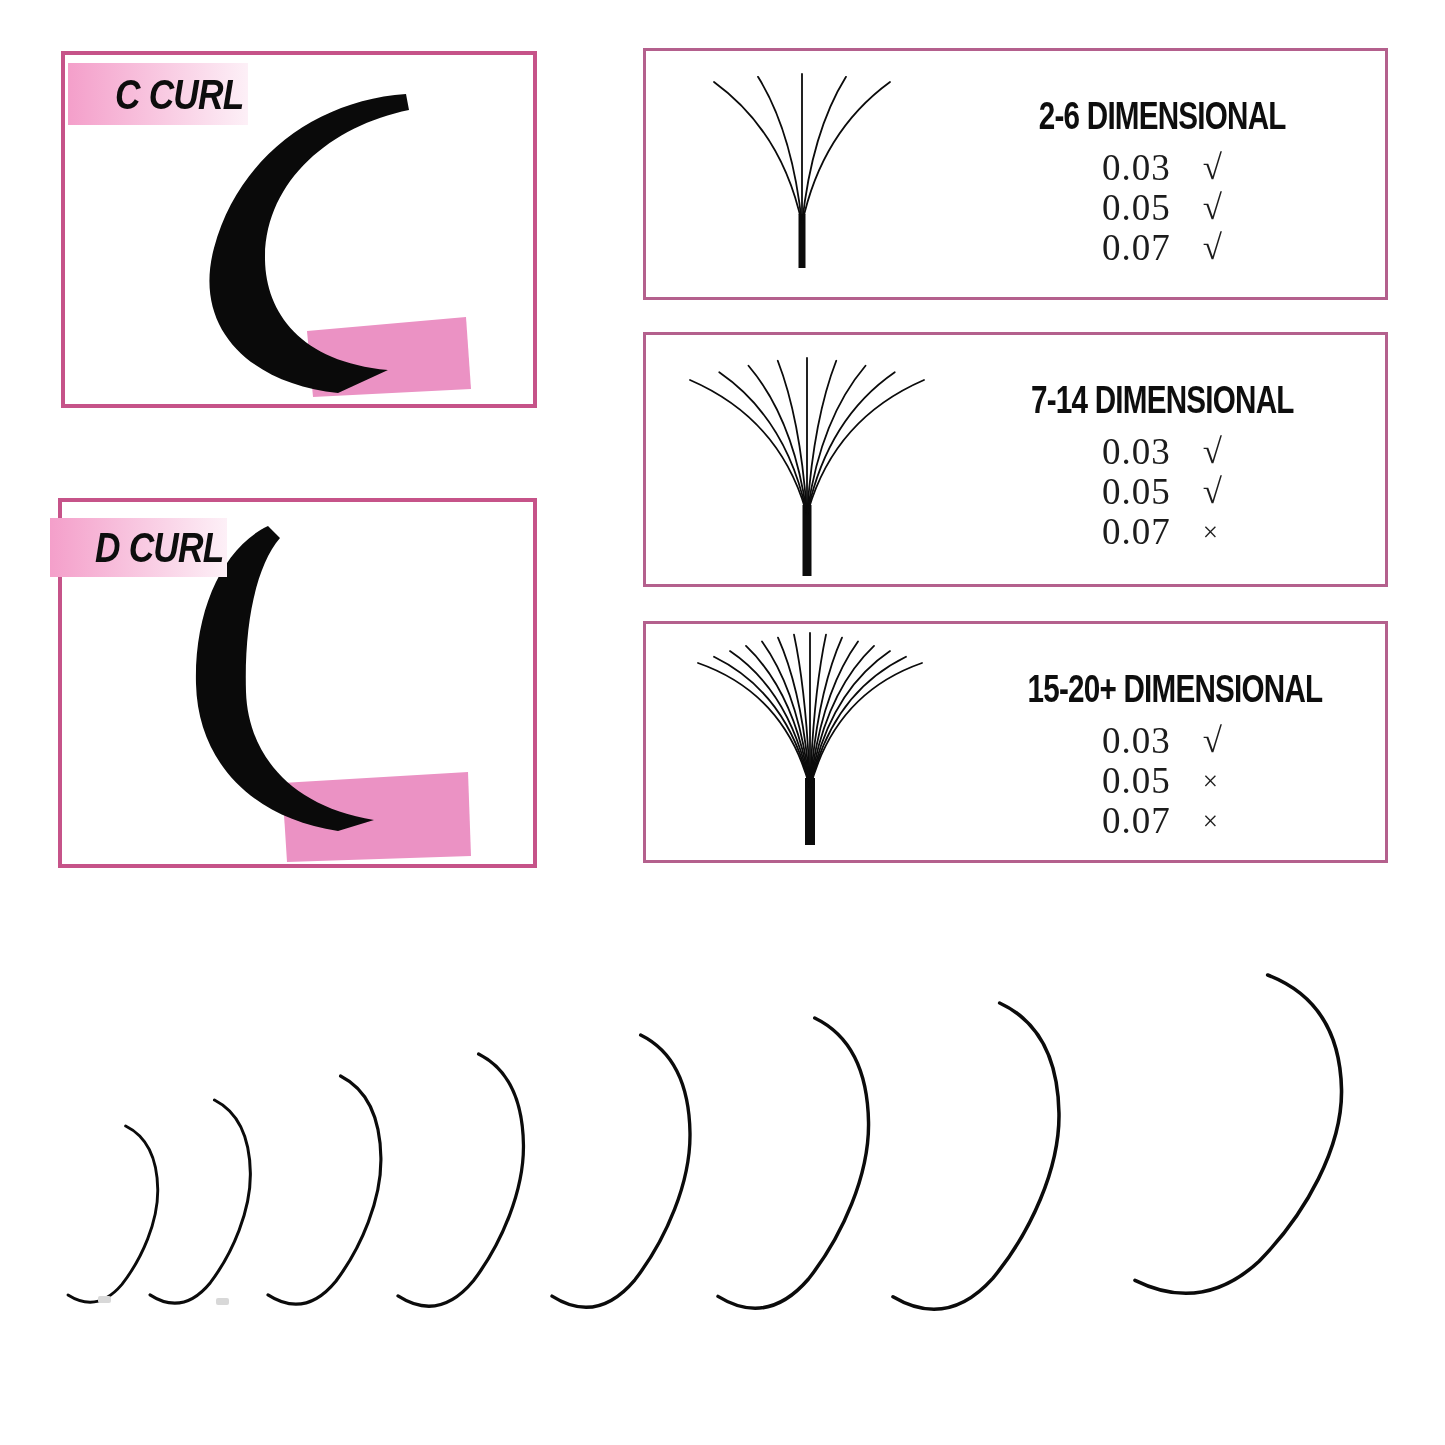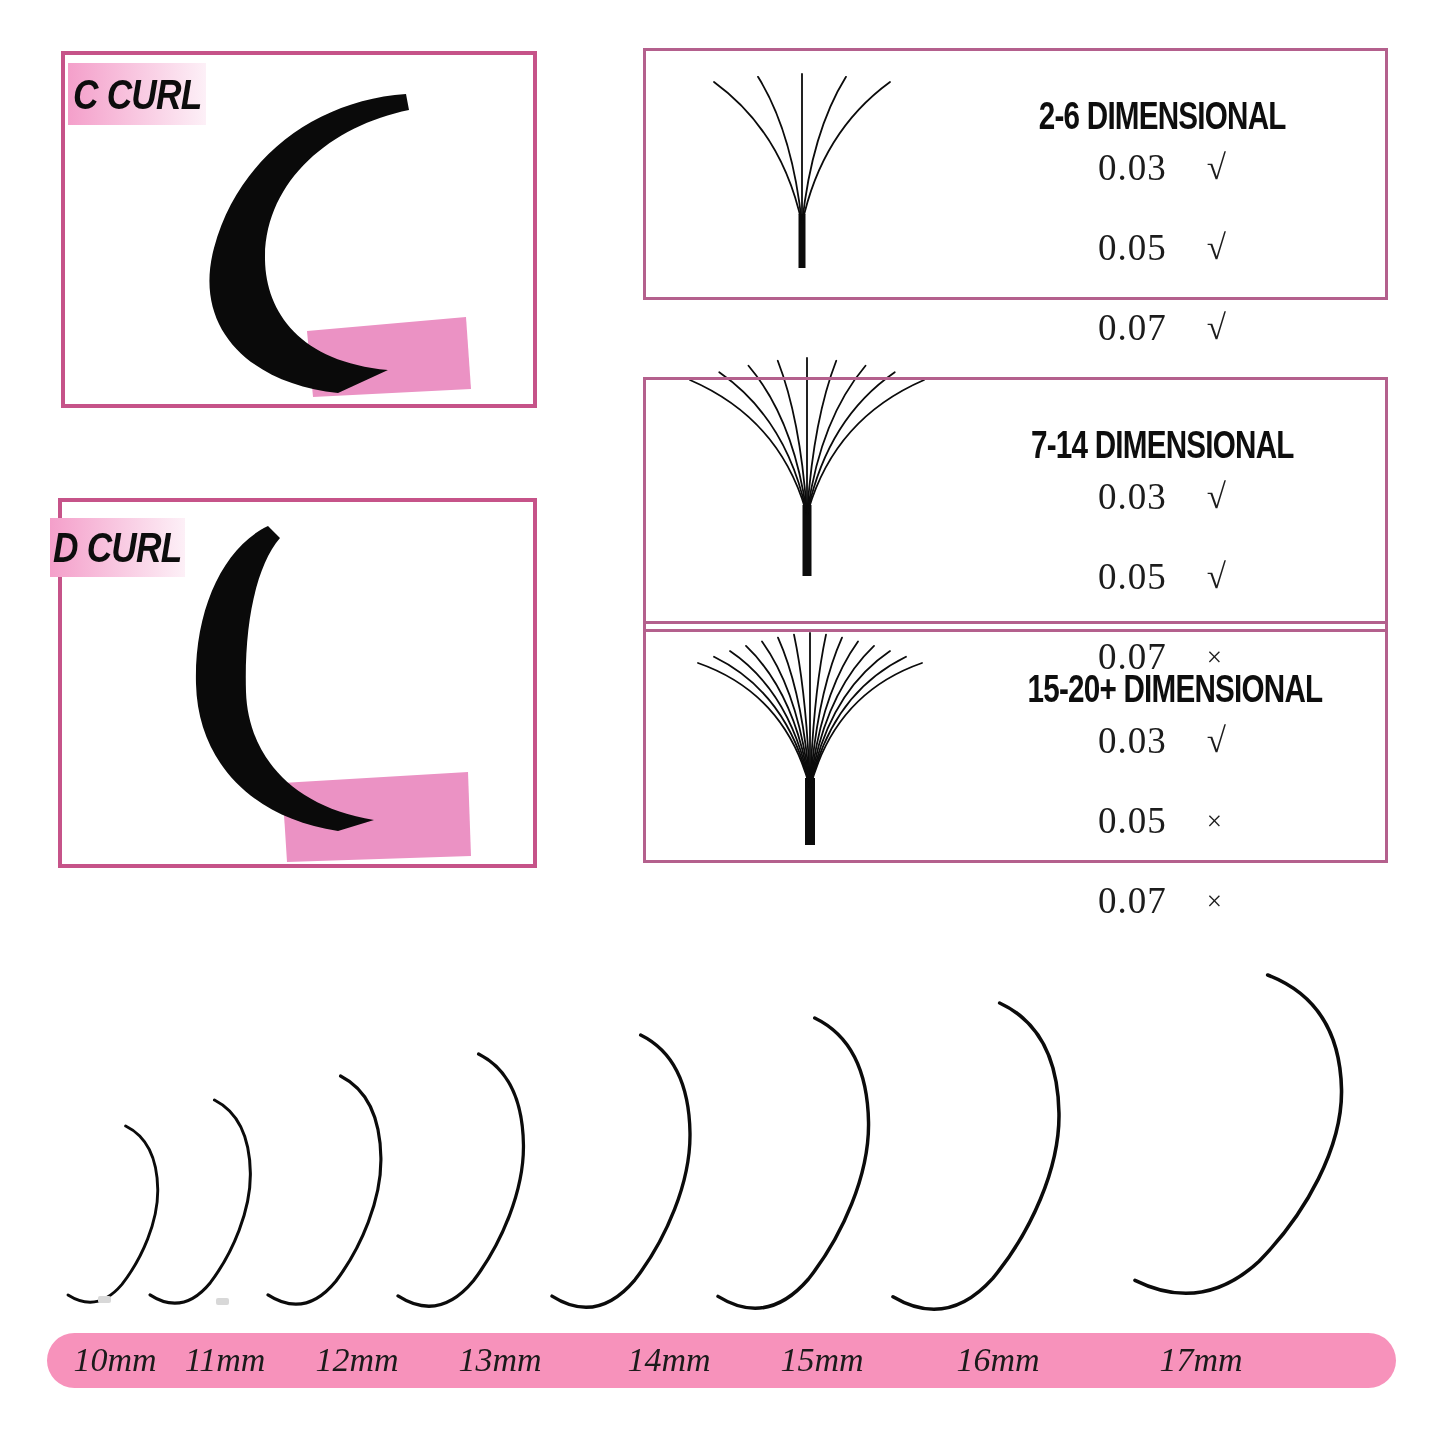--- a/index.html
+++ b/index.html
@@ -8,41 +8,42 @@
     font-family:"Liberation Sans", sans-serif;color:var(--ink,#111);
   }
   #art{position:absolute;left:0;top:0;z-index:1;}
   
   .curl-box{position:absolute;background:transparent;border:4px solid var(--box-border-left,#c65389);box-sizing:border-box;z-index:2;}
   .dim-box{position:absolute;background:transparent;border:3px solid var(--box-border-right,#b4608d);box-sizing:border-box;z-index:2;}
   
   .curl-band{
     position:absolute;z-index:3;display:flex;align-items:center;justify-content:center;
     background:linear-gradient(90deg,var(--label-band-start,#f49fca) 0%,var(--label-band-end,#fdf0f7) 100%);
+    padding-left:42px;
   }
   .curl-band span{
     display:inline-block;font-style:italic;font-weight:700;font-size:43px;letter-spacing:-1px;
     transform:scaleX(.82);white-space:nowrap;color:#0d0d0d;
   }
   .thickness-band{
     position:absolute;left:58px;top:932px;width:284px;height:75px;z-index:3;
     display:flex;align-items:center;justify-content:center;
     background:linear-gradient(90deg,var(--thickness-band-start,#f7a8cf) 0%,var(--thickness-band-end,#fdf2f8) 100%);
   }
   .thickness-band span{
     display:inline-block;font-style:italic;font-weight:700;font-size:56px;letter-spacing:-1px;
     transform:scaleX(.85);white-space:nowrap;color:#0d0d0d;
   }
   
   .dim-text{position:absolute;left:340px;top:44px;width:352px;text-align:center;z-index:3;text-decoration:underline;}
   .dim-title{
     display:inline-block;font-weight:700;font-size:38px;letter-spacing:-1px;
     transform:scaleX(.78);white-space:nowrap;color:#0e0e0e;
   }
-  .dim-rows{margin-top:10px;display:inline-grid;grid-template-columns:auto auto;column-gap:32px;row-gap:0;gap:40px;}
+  .dim-rows{margin-top:10px;display:inline-grid;grid-template-columns:auto auto;column-gap:32px;row-gap:0;}
   .dim-row-size{
     font-family:"Liberation Serif", serif;font-size:37px;line-height:40px;color:#1c1c1c;
     letter-spacing:1px;text-align:left;
   }
   .dim-row-mark{
     font-family:"Liberation Serif", serif;font-size:35px;line-height:40px;color:#1c1c1c;text-align:left;
   }
   .dim-row-mark.x{font-size:27px;}
   
   .length-bar{
@@ -130,21 +131,21 @@
         <span class="dim-row-size">0.03</span>
         <span class="dim-row-mark">√</span>
         <span class="dim-row-size">0.05</span>
         <span class="dim-row-mark">√</span>
         <span class="dim-row-size">0.07</span>
         <span class="dim-row-mark">√</span>
       </div>
     </div>
   </div>
 
-  <div class="dim-box" style="left:643px;top:332px;width:745px;height:255px;margin-top:45px;">
+  <div class="dim-box" style="left:643px;top:332px;width:745px;height:255px;">
     <div class="dim-text">
       <div class="dim-title">7-14 DIMENSIONAL</div>
       <div class="dim-rows">
         <span class="dim-row-size">0.03</span>
         <span class="dim-row-mark">√</span>
         <span class="dim-row-size">0.05</span>
         <span class="dim-row-mark">√</span>
         <span class="dim-row-size">0.07</span>
         <span class="dim-row-mark x">×</span>
       </div>
@@ -159,24 +160,14 @@
         <span class="dim-row-mark">√</span>
         <span class="dim-row-size">0.05</span>
         <span class="dim-row-mark x">×</span>
         <span class="dim-row-size">0.07</span>
         <span class="dim-row-mark x">×</span>
       </div>
     </div>
   </div>
 
 
-  <div class="length-bar">
-    <span class="length-label" style="left:68px;">10mm</span>
-    <span class="length-label" style="left:178px;">11mm</span>
-    <span class="length-label" style="left:310px;">12mm</span>
-    <span class="length-label" style="left:453px;">13mm</span>
-    <span class="length-label" style="left:622px;">14mm</span>
-    <span class="length-label" style="left:775px;">15mm</span>
-    <span class="length-label" style="left:951px;">16mm</span>
-    <span class="length-label" style="left:1154px;">17mm</span>
-  </div>
 
 </div>
 
 </body></html>

